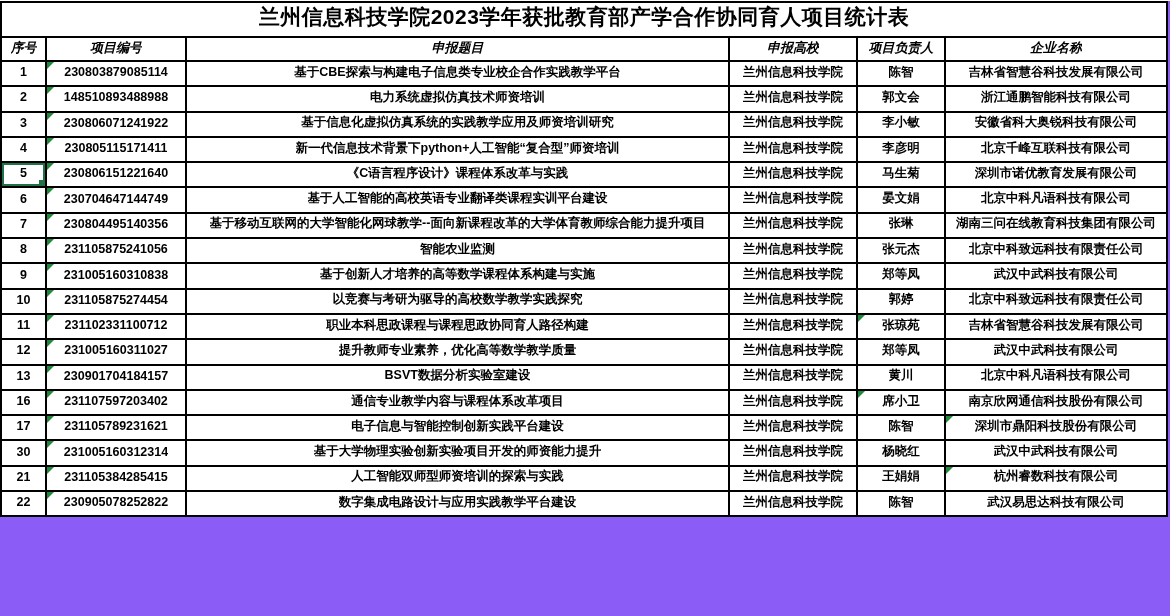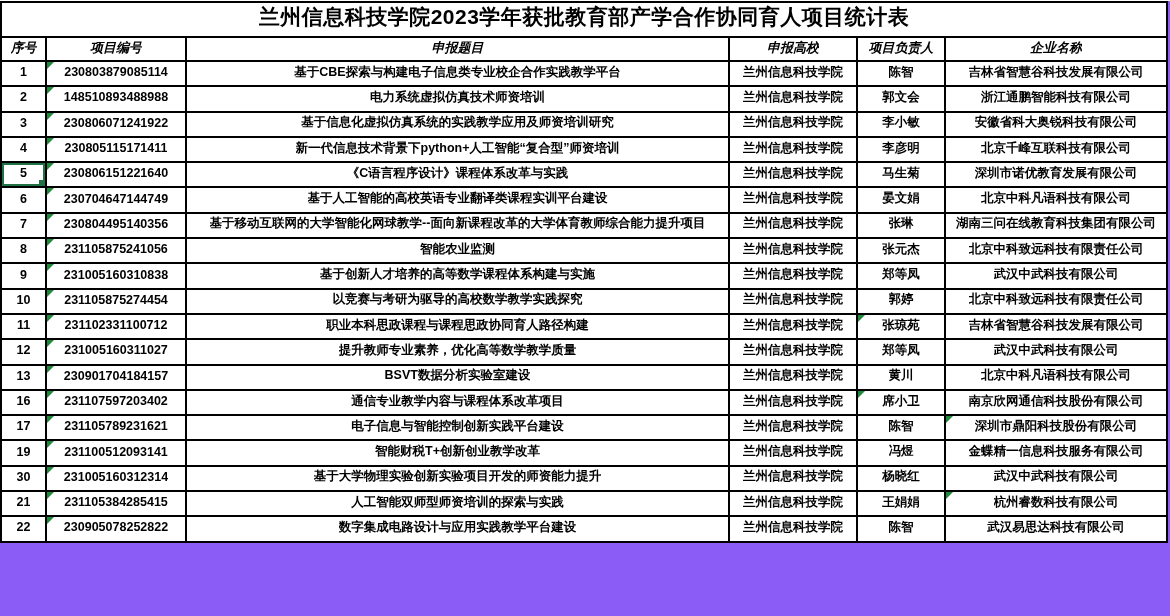--- a/index.html
+++ b/index.html
@@ -189,28 +189,20 @@
         </tr>
         <tr>
           <td><span class="txt">17</span></td>
           <td><span class="tri"></span><span class="txt">231105789231621</span></td>
           <td><span class="txt">电子信息与智能控制创新实践平台建设</span></td>
           <td><span class="txt">兰州信息科技学院</span></td>
           <td><span class="txt">陈智</span></td>
           <td><span class="tri"></span><span class="txt">深圳市鼎阳科技股份有限公司</span></td>
         </tr>
         <tr>
-          <td><span class="txt">19</span></td>
-          <td><span class="tri"></span><span class="txt">231100512093141</span></td>
-          <td><span class="txt">智能财税T+创新创业教学改革</span></td>
-          <td><span class="txt">兰州信息科技学院</span></td>
-          <td><span class="txt">冯煜</span></td>
-          <td><span class="txt">金蝶精一信息科技服务有限公司</span></td>
-        </tr>
-        <tr>
           <td><span class="txt">30</span></td>
           <td><span class="tri"></span><span class="txt">231005160312314</span></td>
           <td><span class="txt">基于大学物理实验创新实验项目开发的师资能力提升</span></td>
           <td><span class="txt">兰州信息科技学院</span></td>
           <td><span class="txt">杨晓红</span></td>
           <td><span class="txt">武汉中武科技有限公司</span></td>
         </tr>
         <tr>
           <td><span class="txt">21</span></td>
           <td><span class="tri"></span><span class="txt">231105384285415</span></td>

